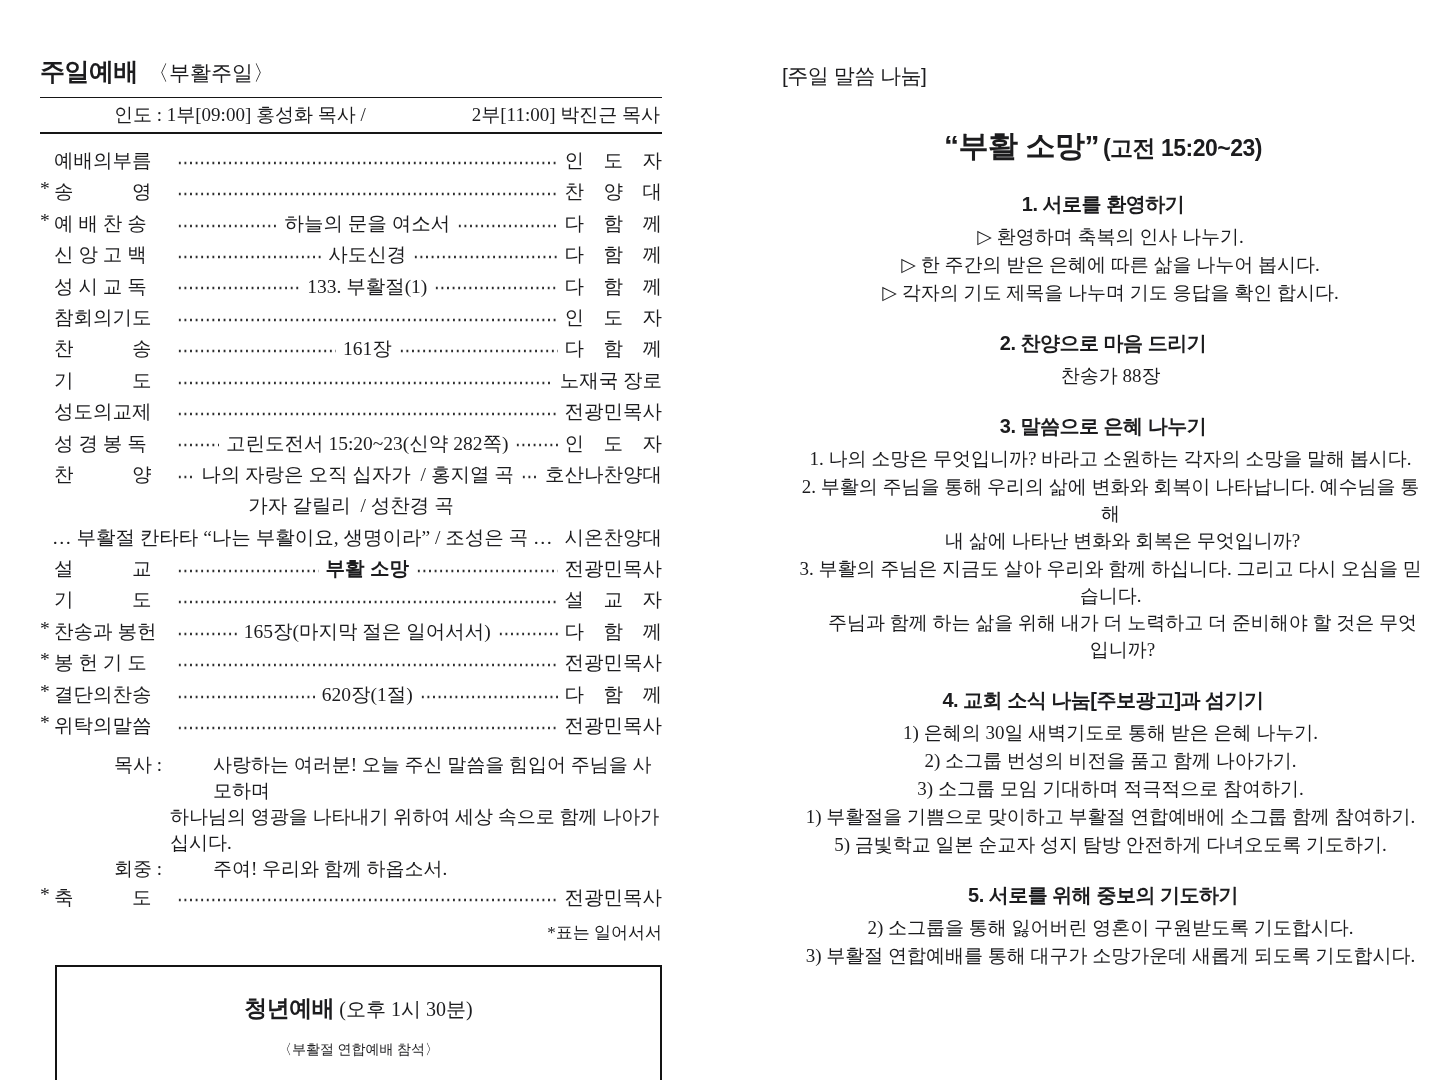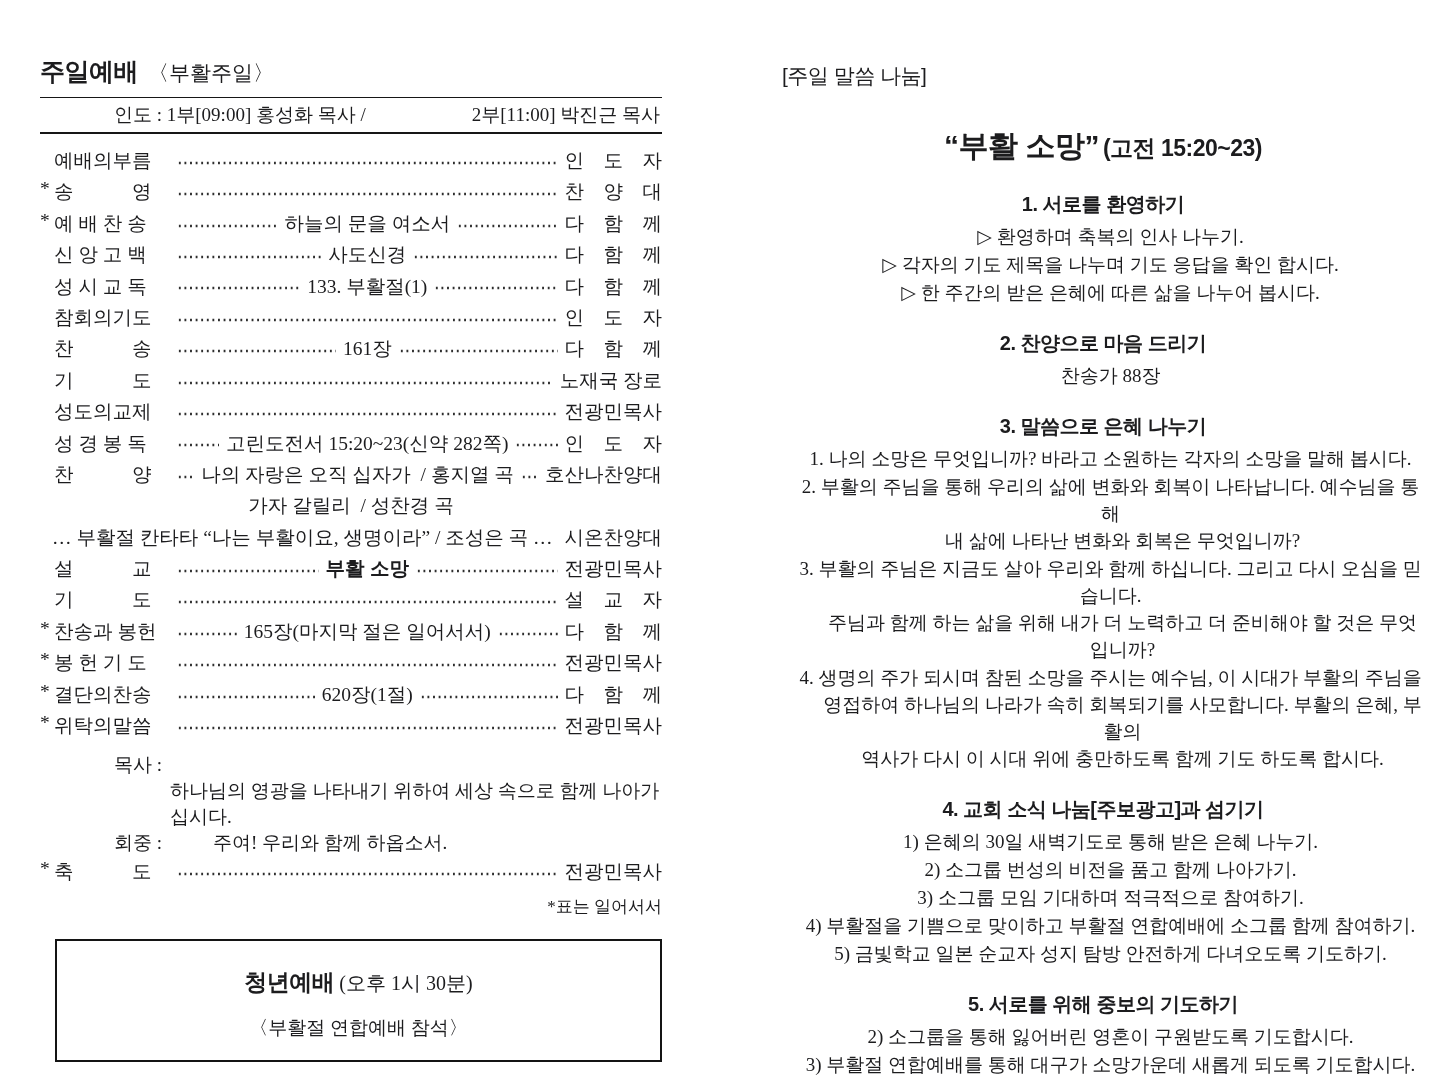--- a/index.html
+++ b/index.html
@@ -33,21 +33,21 @@
   .cont-center{flex:1;text-align:center;white-space:pre;}
   .cont-flex{flex:1;text-align:center;white-space:pre;}
   .litany{margin:9px 0 2px 74px;font-size:19px;line-height:26px;}
   .lit-row{display:flex;gap:43px;}
   .lit-label{flex:none;width:56px;}
   .lit-cont{padding-left:56px;}
   .footnote{text-align:right;font-size:17px;margin-top:5px;}
   .youth-box{margin-top:21px;margin-left:15px;border:2px solid #141414;height:119px;text-align:center;}
   .yb-title{margin-top:26px;font-size:20px;}
   .yb-name{font-family:"Liberation Sans","DejaVu Sans",sans-serif;font-weight:700;font-size:23px;letter-spacing:-0.5px;}
-  .yb-note{margin-top:17px;font-size:19px;}
+  .yb-note{margin-top:17px;font-size:14px;}
 
   
   .col-right{position:absolute;left:782px;top:62px;width:642px;}
   .r-header{font-family:"Liberation Sans","DejaVu Sans",sans-serif;font-size:21px;letter-spacing:-0.5px;margin-bottom:14px;}
   .r-title{text-align:center;margin-bottom:24px;margin-top:36px;}
   .r-title-main{font-family:"Liberation Sans","DejaVu Sans",sans-serif;font-weight:700;font-size:30px;letter-spacing:-0.5px;}
   .r-title-ref{font-family:"Liberation Sans","DejaVu Sans",sans-serif;font-weight:700;font-size:23px;letter-spacing:-0.5px;}
   .section{margin-bottom:24px;font-size:19px;line-height:27px;text-align:center;}
   .sec-heading{font-family:"Liberation Sans","DejaVu Sans",sans-serif;font-weight:600;font-size:20px;letter-spacing:-0.5px;margin-bottom:5px;}
   .sec-item{margin:0 0 1px 15px;}
@@ -196,20 +196,21 @@
           <span class="star">*</span>
           <span class="label">위탁의말씀</span>
           <span class="leader"></span>
           <span class="role">전광민목사</span>
         </div>
       </div>
 
     <div class="litany">
       <div class="lit-row">
         <span class="lit-label">목사 :</span>
+        <span>사랑하는 여러분! 오늘 주신 말씀을 힘입어 주님을 사모하며</span>
       </div>
       <div class="lit-cont">하나님의 영광을 나타내기 위하여 세상 속으로 함께 나아가십시다.</div>
       <div class="lit-row">
         <span class="lit-label">회중 :</span>
         <span>주여! 우리와 함께 하옵소서.</span>
       </div>
     </div>
 
     <div id="benediction-row">
         <div class="row">
@@ -237,24 +238,24 @@
       <span class="r-title-main">“부활 소망”</span>
       <span class="r-title-ref">(고전 15:20~23)</span>
     </div>
     <div id="sections">
         <div class="section">
           <div class="sec-heading">1. 서로를 환영하기</div>
           <div class="sec-item">
             <div class="item-line">▷ 환영하며 축복의 인사 나누기.</div>
           </div>
           <div class="sec-item">
+            <div class="item-line">▷ 한 주간의 받은 은혜에 따른 삶을 나누어 봅시다.</div>
+          </div>
+          <div class="sec-item">
             <div class="item-line">▷ 각자의 기도 제목을 나누며 기도 응답을 확인 합시다.</div>
-          </div>
-          <div class="sec-item">
-            <div class="item-line">▷ 한 주간의 받은 은혜에 따른 삶을 나누어 봅시다.</div>
           </div>
         </div>
         <div class="section">
           <div class="sec-heading">2. 찬양으로 마음 드리기</div>
           <div class="sec-item">
             <div class="item-line">찬송가 88장</div>
           </div>
         </div>
         <div class="section">
           <div class="sec-heading">3. 말씀으로 은혜 나누기</div>
@@ -262,39 +263,34 @@
             <div class="item-line">1. 나의 소망은 무엇입니까?  바라고 소원하는 각자의 소망을 말해 봅시다.</div>
           </div>
           <div class="sec-item">
             <div class="item-line">2. 부활의 주님을 통해 우리의 삶에 변화와 회복이 나타납니다. 예수님을 통해</div>
             <div class="item-line cont">내 삶에 나타난 변화와 회복은 무엇입니까?</div>
           </div>
           <div class="sec-item">
             <div class="item-line">3. 부활의 주님은 지금도 살아 우리와 함께 하십니다. 그리고 다시 오심을 믿습니다.</div>
             <div class="item-line cont">주님과 함께 하는 삶을 위해 내가 더 노력하고 더 준비해야  할 것은 무엇입니까?</div>
           </div>
-          <div class="sec-item">
-            <div class="item-line">4. 생명의 주가 되시며 참된 소망을 주시는 예수님, 이 시대가 부활의 주님을</div>
-            <div class="item-line cont">영접하여 하나님의 나라가 속히 회복되기를 사모합니다. 부활의 은혜, 부활의</div>
-            <div class="item-line cont">역사가 다시 이 시대 위에 충만하도록 함께 기도 하도록 합시다.</div>
-          </div>
         </div>
         <div class="section">
           <div class="sec-heading">4. 교회 소식 나눔[주보광고]과 섬기기</div>
           <div class="sec-item">
             <div class="item-line">1) 은혜의 30일 새벽기도로 통해 받은 은혜 나누기.</div>
           </div>
           <div class="sec-item">
             <div class="item-line">2) 소그룹 번성의 비전을 품고 함께 나아가기.</div>
           </div>
           <div class="sec-item">
             <div class="item-line">3) 소그룹 모임 기대하며 적극적으로 참여하기.</div>
           </div>
           <div class="sec-item">
-            <div class="item-line">4) 부활절을 기쁨으로 맞이하고 부활절 연합예배에 소그룹 함께 참여하기.</div>
+            <div class="item-line">1) 부활절을 기쁨으로 맞이하고 부활절 연합예배에 소그룹 함께 참여하기.</div>
           </div>
           <div class="sec-item">
             <div class="item-line"> 5) 금빛학교 일본 순교자 성지 탐방 안전하게 다녀오도록 기도하기.</div>
           </div>
         </div>
         <div class="section">
           <div class="sec-heading">5. 서로를 위해 중보의 기도하기</div>
           <div class="sec-item">
             <div class="item-line">2) 소그룹을 통해 잃어버린 영혼이 구원받도록 기도합시다.</div>
           </div>

